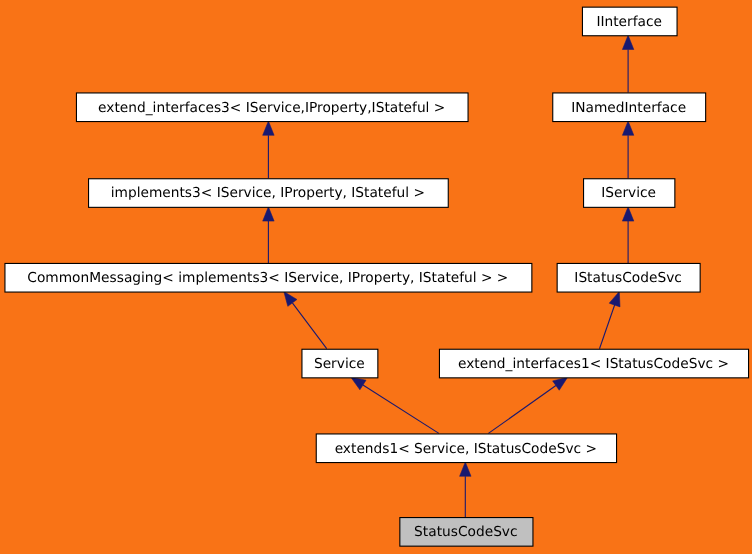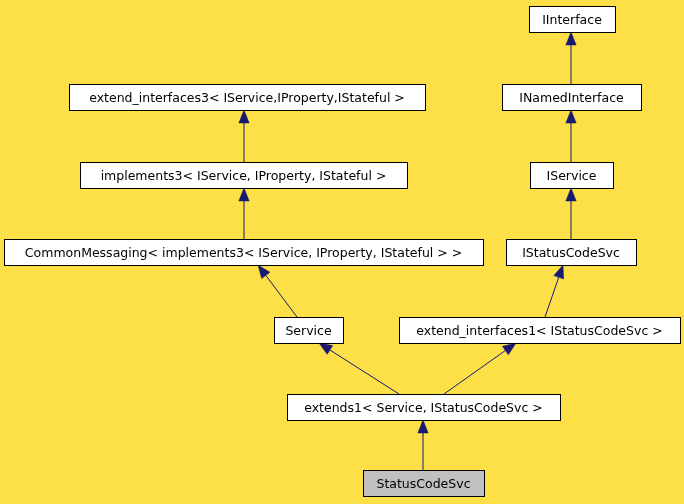--- a/index.html
+++ b/index.html
@@ -4,21 +4,21 @@
 <style>
   html, body {
     margin: 0;
     padding: 0;
     background: #ffffff;
   }
   #diagram-root {
     position: relative;
     width: 684px;
     height: 504px;
-    background: #fde047;
+    background: #f97316;
     font-family: "DejaVu Sans", sans-serif;
     overflow: hidden;
   }
   #uml-svg {
     position: absolute;
     left: 0;
     top: 0;
     width: 684px;
     height: 504px;
     display: block;

